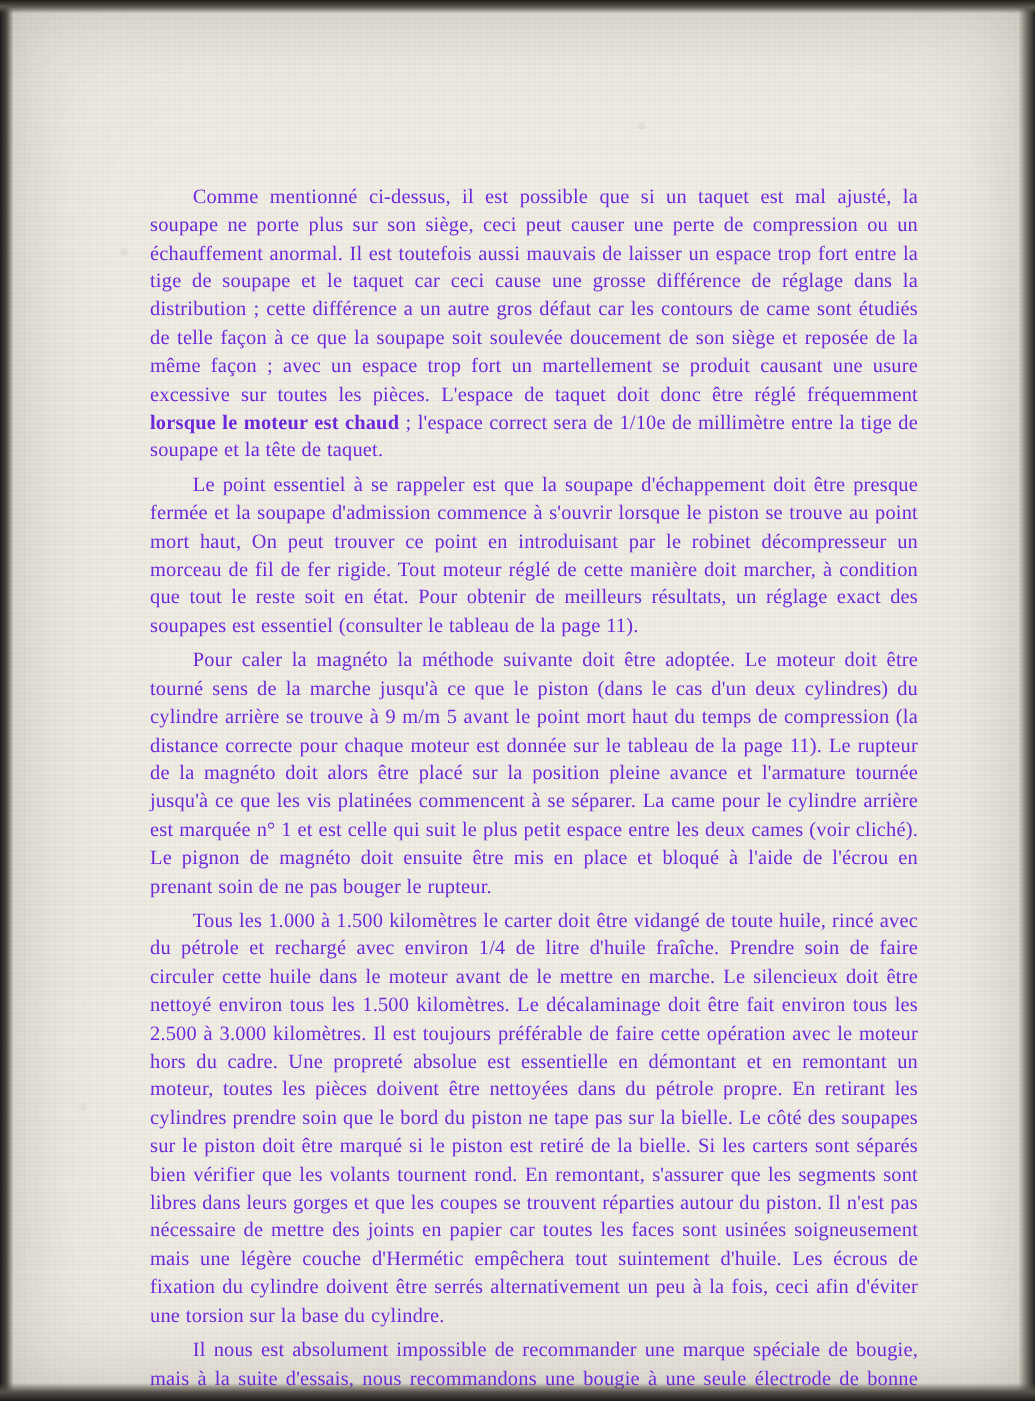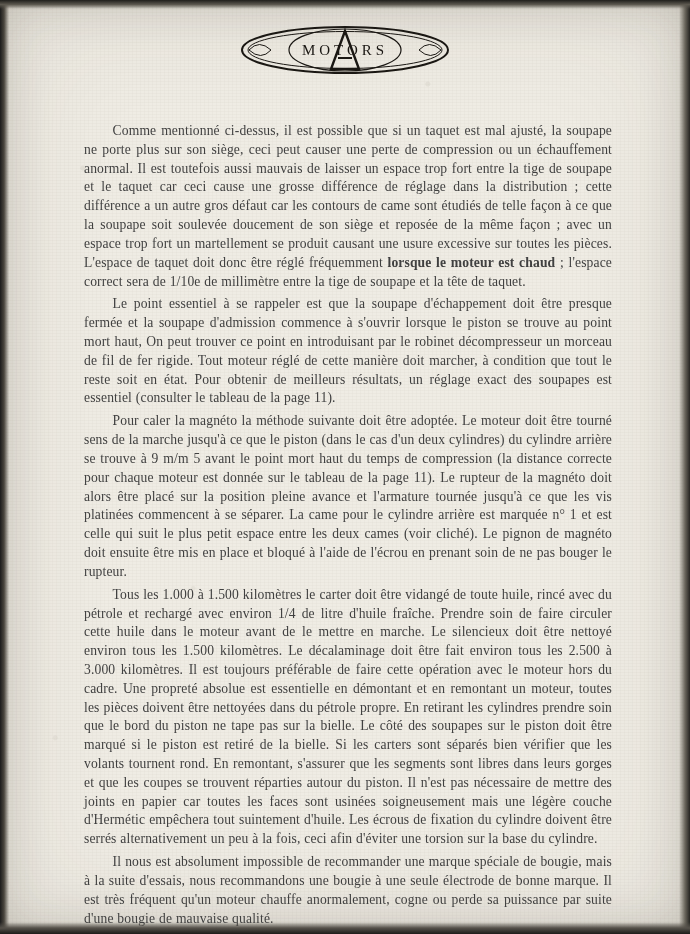--- a/index.html
+++ b/index.html
@@ -69,55 +69,41 @@
   .logo svg { display:block; }
 
   .content {
     position: absolute;
     left: 84px;
     top: 122px;
     width: 528px;
     z-index: 2;
   }
   p {
-    margin: 0 0 0.30em 0;
+    margin: 0 0 0.30em 16px;
     text-indent: 2.1em;
     text-align: justify;
     font-size: 13.6px;
     line-height: 1.385;
     letter-spacing: 0.01em;
     word-spacing: 0.02em;
-    color: #404040;
+    color: #6d28d9;
   }
   b { font-weight: 700; }
 </style>
 </head>
 <body>
 
 <div class="page">
 
   <div class="edge edge-left"></div>
   <div class="edge edge-right"></div>
   <div class="edge edge-top"></div>
   <div class="edge edge-bottom"></div>
 
-  <div class="logo-wrap">
-    <div class="logo">
-      <svg width="212" height="52" viewBox="0 0 212 52" aria-hidden="true">
-        <ellipse cx="106" cy="26" rx="103" ry="23" fill="none" stroke="#1a1713" stroke-width="2"></ellipse>
-        <ellipse cx="106" cy="26" rx="97" ry="18.5" fill="none" stroke="#1a1713" stroke-width="1"></ellipse>
-        <ellipse cx="106" cy="26" rx="56" ry="21" fill="none" stroke="#1a1713" stroke-width="1.2"></ellipse>
-        <path d="M106 7 L92 45 L120 45 Z" fill="none" stroke="#1a1713" stroke-width="2.4"></path>
-        <path d="M99 34 L113 34" stroke="#1a1713" stroke-width="2"></path>
-        <text x="106" y="31" text-anchor="middle" font-family="'Liberation Serif', serif" font-size="15" letter-spacing="4" fill="#1a1713">MOTORS</text>
-        <path d="M10 26 q10 -11 22 0 q-10 11 -22 0" fill="none" stroke="#1a1713" stroke-width="1"></path>
-        <path d="M180 26 q10 -11 22 0 q-10 11 -22 0" fill="none" stroke="#1a1713" stroke-width="1"></path>
-      </svg>
-    </div>
-  </div>
 
   <div class="content">
     <p>Comme mentionné ci-dessus, il est possible que si un taquet est mal ajusté, la soupape ne porte plus sur son siège, ceci peut causer une perte de compression ou un échauffement anormal. Il est toutefois aussi mauvais de laisser un espace trop fort entre la tige de soupape et le taquet car ceci cause une grosse différence de réglage dans la distribution ; cette différence a un autre gros défaut car les contours de came sont étudiés de telle façon à ce que la soupape soit soulevée doucement de son siège et reposée de la même façon ; avec un espace trop fort un martellement se produit causant une usure excessive sur toutes les pièces. L'espace de taquet doit donc être réglé fréquemment <b>lorsque le moteur est chaud</b> ; l'espace correct sera de 1/10e de millimètre entre la tige de soupape et la tête de taquet.</p>
     <p>Le point essentiel à se rappeler est que la soupape d'échappement doit être presque fermée et la soupape d'admission commence à s'ouvrir lorsque le piston se trouve au point mort haut, On peut trouver ce point en introduisant par le robinet décompresseur un morceau de fil de fer rigide. Tout moteur réglé de cette manière doit marcher, à condition que tout le reste soit en état. Pour obtenir de meilleurs résultats, un réglage exact des soupapes est essentiel (consulter le tableau de la page 11).</p>
     <p>Pour caler la magnéto la méthode suivante doit être adoptée. Le moteur doit être tourné sens de la marche jusqu'à ce que le piston (dans le cas d'un deux cylindres) du cylindre arrière se trouve à 9 m/m 5 avant le point mort haut du temps de compression (la distance correcte pour chaque moteur est donnée sur le tableau de la page 11). Le rupteur de la magnéto doit alors être placé sur la position pleine avance et l'armature tournée jusqu'à ce que les vis platinées commencent à se séparer. La came pour le cylindre arrière est marquée n° 1 et est celle qui suit le plus petit espace entre les deux cames (voir cliché). Le pignon de magnéto doit ensuite être mis en place et bloqué à l'aide de l'écrou en prenant soin de ne pas bouger le rupteur.</p>
     <p>Tous les 1.000 à 1.500 kilomètres le carter doit être vidangé de toute huile, rincé avec du pétrole et rechargé avec environ 1/4 de litre d'huile fraîche. Prendre soin de faire circuler cette huile dans le moteur avant de le mettre en marche. Le silencieux doit être nettoyé environ tous les 1.500 kilomètres. Le décalaminage doit être fait environ tous les 2.500 à 3.000 kilomètres. Il est toujours préférable de faire cette opération avec le moteur hors du cadre. Une propreté absolue est essentielle en démontant et en remontant un moteur, toutes les pièces doivent être nettoyées dans du pétrole propre. En retirant les cylindres prendre soin que le bord du piston ne tape pas sur la bielle. Le côté des soupapes sur le piston doit être marqué si le piston est retiré de la bielle. Si les carters sont séparés bien vérifier que les volants tournent rond. En remontant, s'assurer que les segments sont libres dans leurs gorges et que les coupes se trouvent réparties autour du piston. Il n'est pas nécessaire de mettre des joints en papier car toutes les faces sont usinées soigneusement mais une légère couche d'Hermétic empêchera tout suintement d'huile. Les écrous de fixation du cylindre doivent être serrés alternativement un peu à la fois, ceci afin d'éviter une torsion sur la base du cylindre.</p>
     <p>Il nous est absolument impossible de recommander une marque spéciale de bougie, mais à la suite d'essais, nous recommandons une bougie à une seule électrode de bonne marque. Il est très fréquent qu'un moteur chauffe anormalement, cogne ou perde sa puissance par suite d'une bougie de mauvaise qualité.</p>
 
   </div>
 

